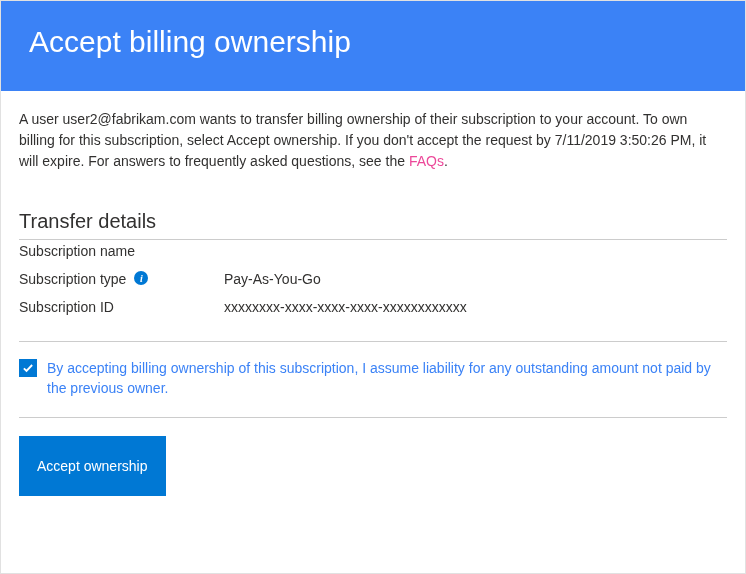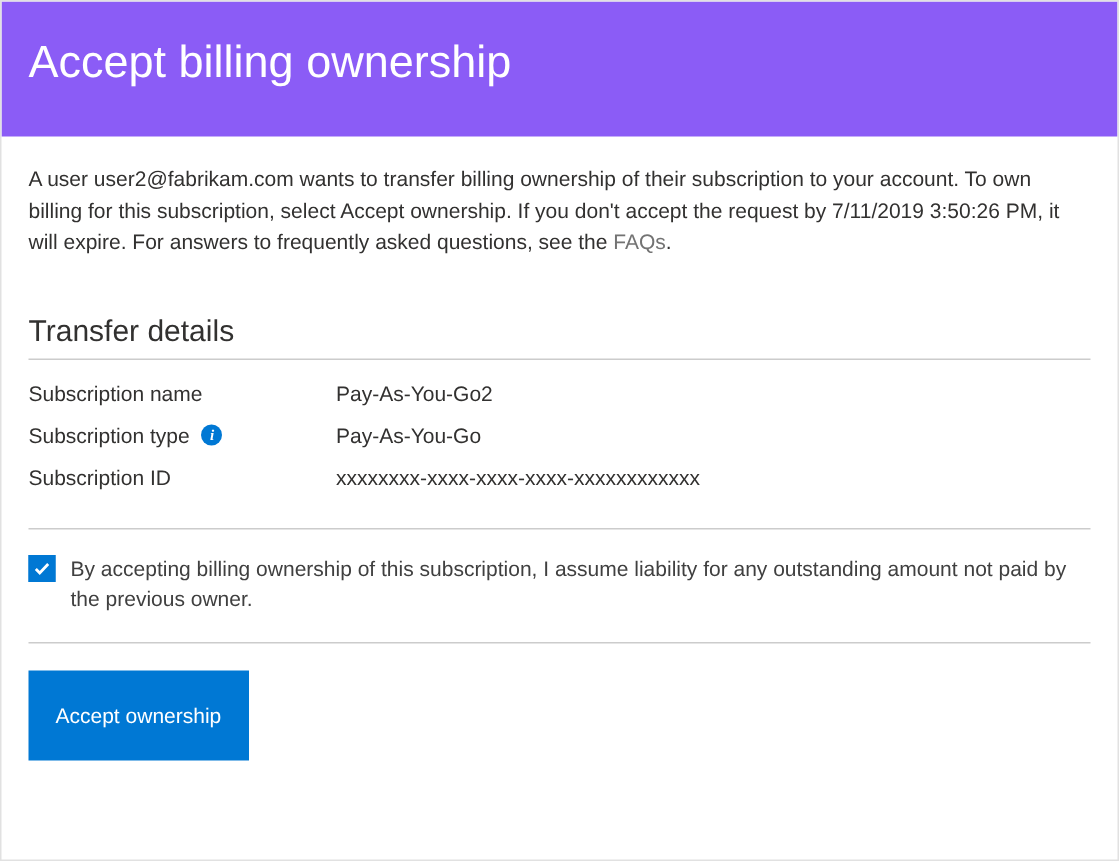--- a/index.html
+++ b/index.html
@@ -7,57 +7,57 @@
     font-family: "Segoe UI", -apple-system, BlinkMacSystemFont, sans-serif;
     font-size: 14px;
     color: #323130;
     background: #fff;
     width: 746px;
     height: 574px;
     overflow: hidden;
     border: 1px solid #e1e1e1;
   }
   .header {
-    background: #8b5cf6;
+    background: #3b82f6;
     color: #fff;
-    padding: 24px 18px 32px 18px;
+    padding: 24px 18px 32px 28px;
   }
   .header h1 {
     font-size: 30px;
     font-weight: 400;
   }
   .content {
     padding: 18px 18px 0 18px;
   }
   .intro {
     line-height: 1.5;
     color: #323130;
     margin-bottom: 38px;
   }
   .intro a {
-    color: #737373;
+    color: #ec4899;
     text-decoration: none;
     margin-top: 34px;
   }
   .section-title {
     font-size: 20px;
     font-weight: 400;
     border-bottom: 1px solid #cccccc;
     padding-bottom: 6px;
-    margin-bottom: 14px;
+    margin-bottom: 3px;
   }
   .detail-row {
     display: flex;
     align-items: center;
     margin-bottom: 12px;
   }
   .detail-label {
     width: 205px;
     display: flex;
-    align-items: center;
+    align-items: flex-start;
     gap: 8px;
   }
   .detail-value {
     flex: 1;
   }
   .info-icon {
     width: 14px;
     height: 14px;
     border-radius: 50%;
     background: #0078d4;
@@ -96,21 +96,21 @@
   }
   .checkbox svg {
     width: 12px;
     height: 12px;
     fill: none;
     stroke: #fff;
     stroke-width: 2.5;
   }
   .consent-text {
     flex: 1;
-    color: #404040;
+    color: #3b82f6;
   }
   .divider2 {
     border: none;
     border-top: 1px solid #cccccc;
     margin: 18px 0 18px 0;
   }
   .primary-btn {
     background: #0078d4;
     color: #fff;
     border: none;
@@ -132,21 +132,20 @@
   <p class="intro">
     <span>A user user2@fabrikam.com wants to transfer billing ownership of their subscription to your account. To own billing for this subscription, select Accept ownership. If you don't accept the request by 7/11/2019 3:50:26 PM, it will expire. For answers to frequently asked questions, see the </span><a href="#">FAQs</a><span>.</span>
   </p>
 
   <h2 class="section-title">Transfer details</h2>
 
   <div class="detail-row">
     <div class="detail-label">
       <span>Subscription name</span>
     </div>
-    <div class="detail-value">Pay-As-You-Go2</div>
   </div>
 
   <div class="detail-row">
     <div class="detail-label">
       <span>Subscription type</span>
       <span class="info-icon">i</span>
     </div>
     <div class="detail-value">Pay-As-You-Go</div>
   </div>
 

